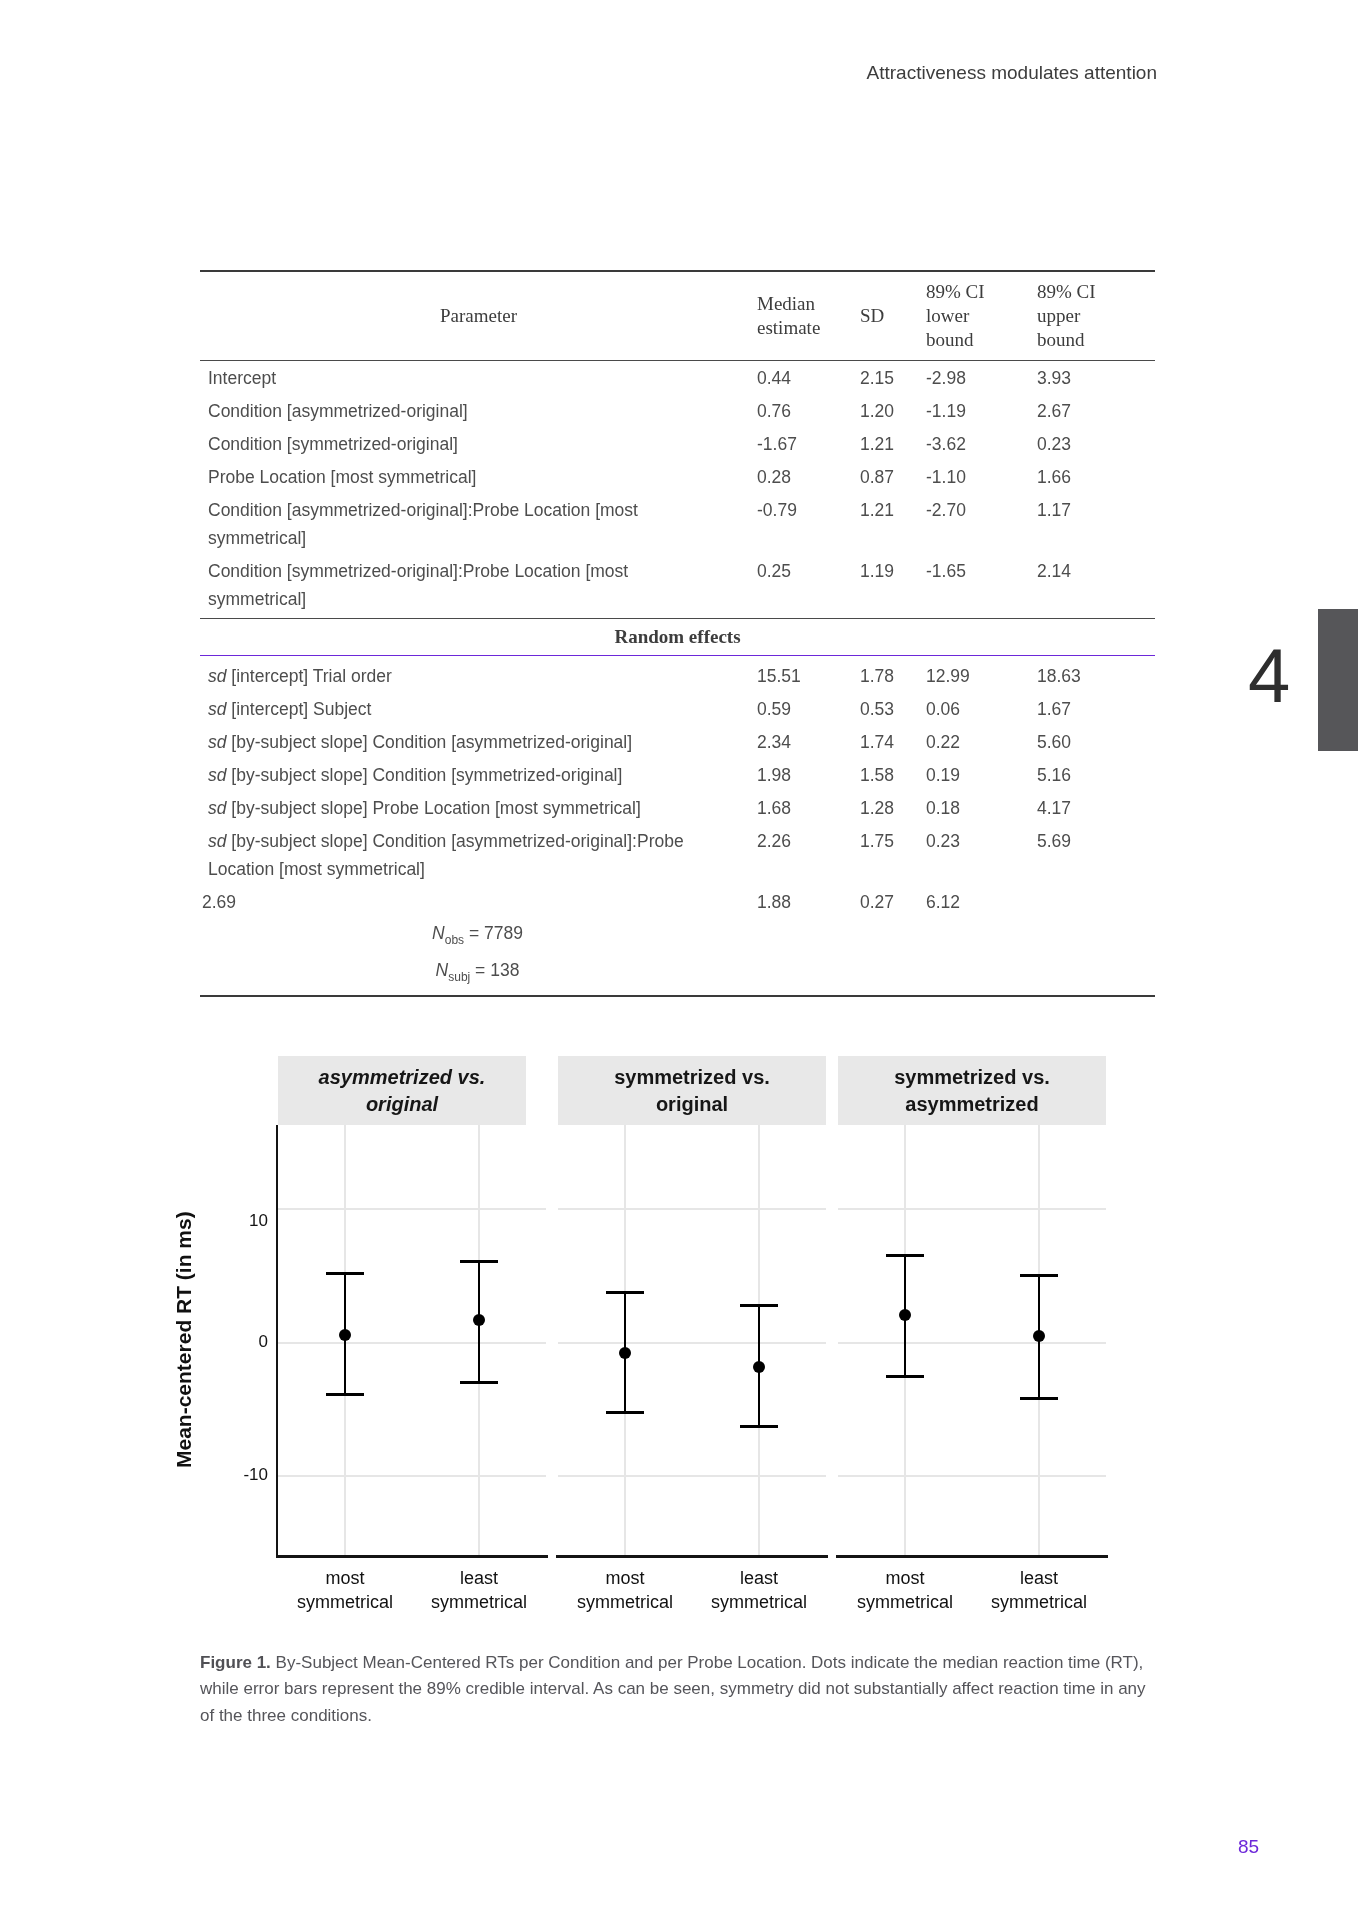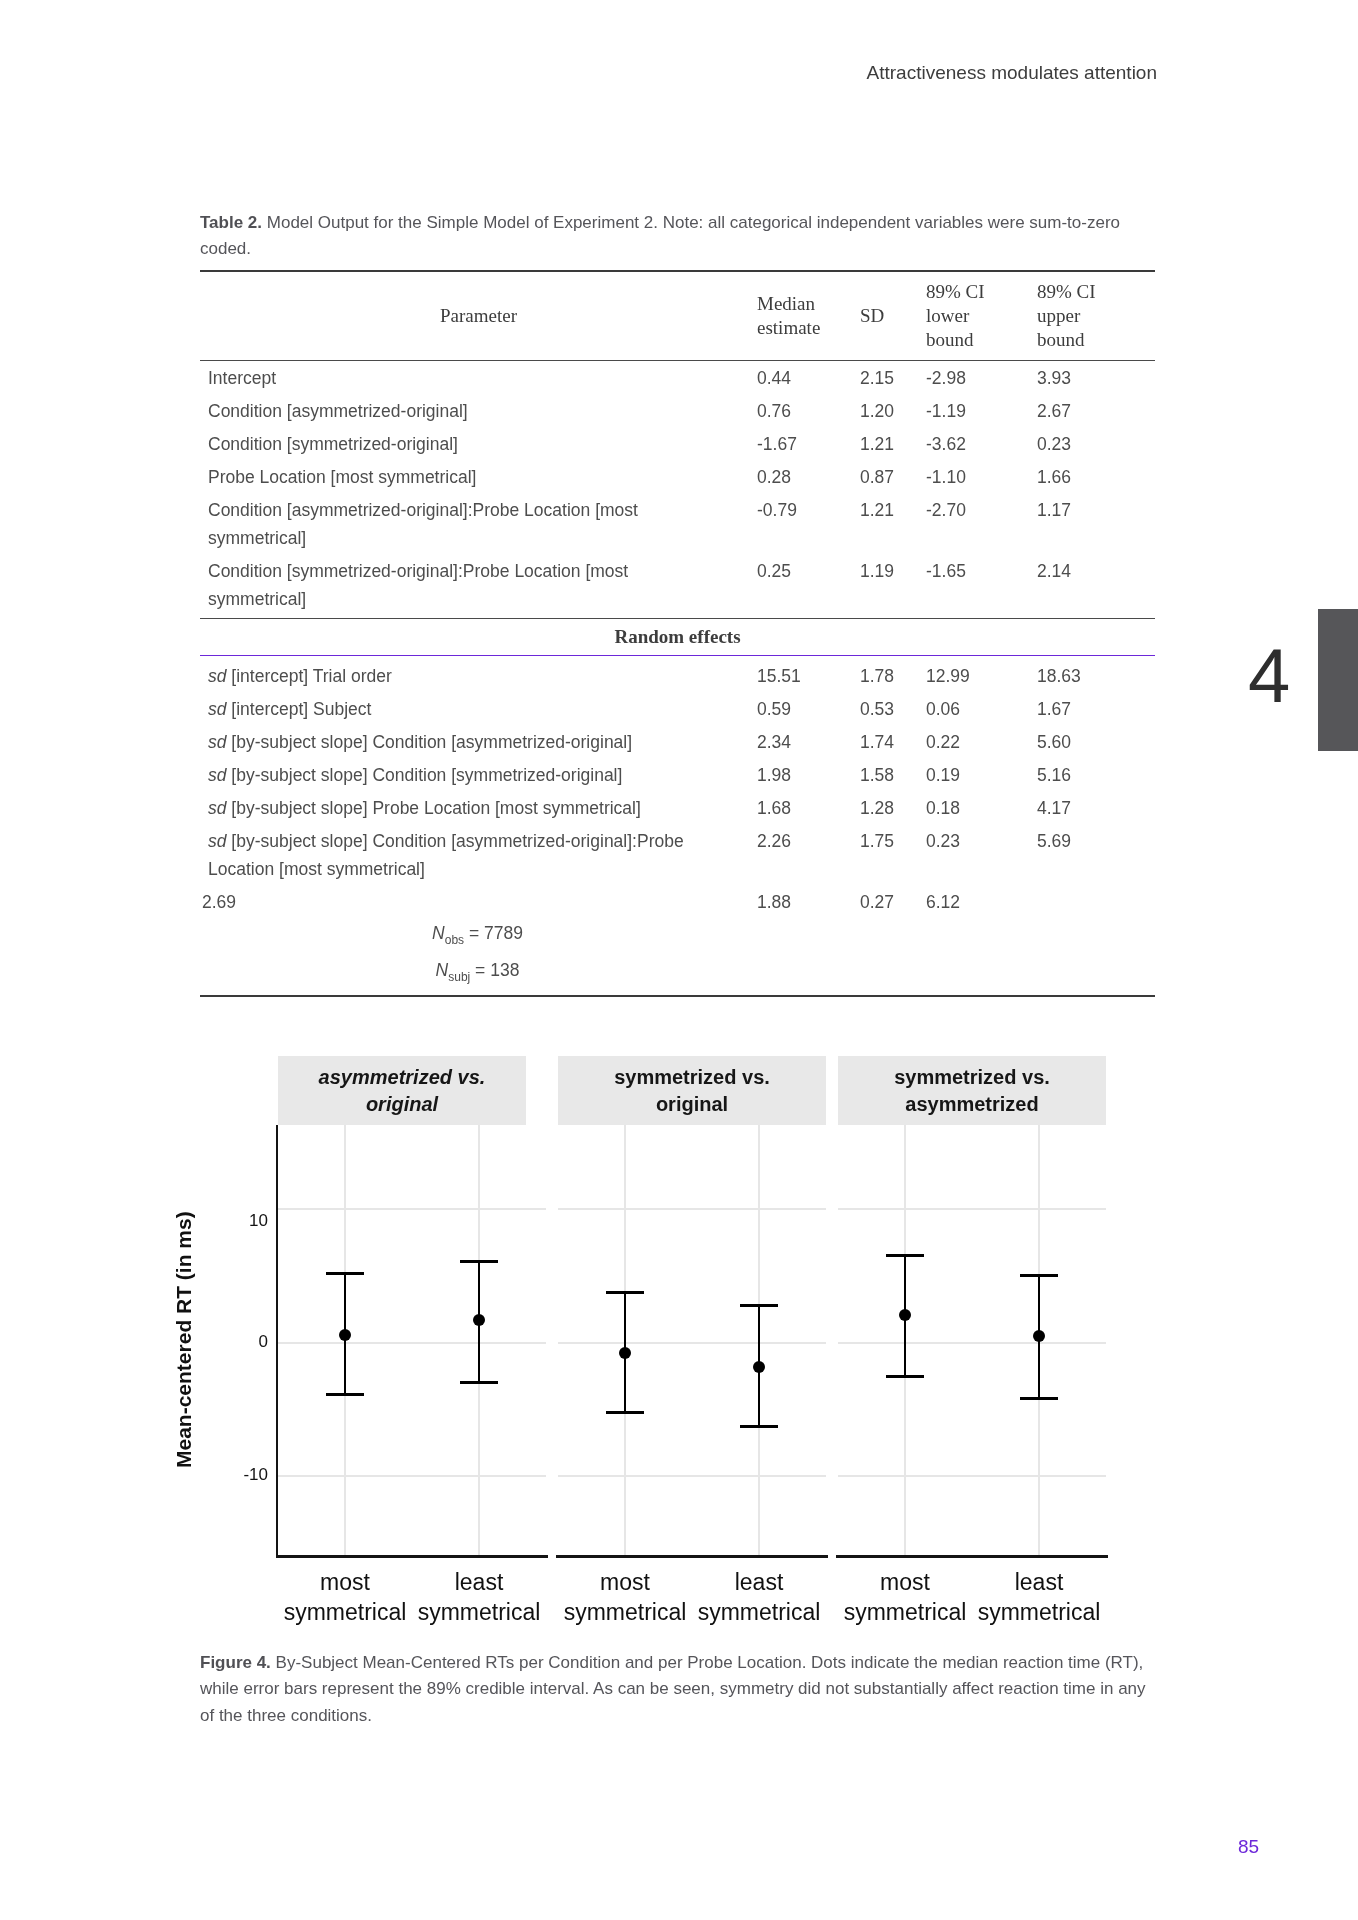--- a/index.html
+++ b/index.html
@@ -71,35 +71,34 @@
     position:absolute; top:6px; height:69px; background:#e8e8e8;
     display:flex; flex-direction:column; align-items:center; justify-content:center;
     font-weight:bold; font-size:20px; line-height:1.32; color:#161616; text-align:center;
   }
   .gl { position:absolute; background:#e6e6e6; }
   .axis { position:absolute; background:#141414; }
   .ebar-line { position:absolute; width:2px; background:#000; }
   .ebar-cap { position:absolute; height:3px; background:#000; }
   .dot { position:absolute; width:12px; height:12px; border-radius:50%; background:#000; }
   .catlabel {
-    position:absolute; width:130px; text-align:center; font-size:23px;
+    position:absolute; width:130px; text-align:center; font-size:18px;
     line-height:1.32; color:#111;
   }
   .page-number { position:absolute; left:1238px; top:1836px; font-size:19px; color:#6d28d9; }
 </style>
 </head>
 <body>
 
 <div class="page">
 
   <div class="running-head">Attractiveness modulates attention</div>
   <div class="chapter-tab"></div>
   <div class="chapter-number">4</div>
 
-  <div class="caption table-caption"><b>Table 2.</b><span> Model Output for the Simple Model of Experiment 2. Note: all categorical independent variables were sum-to-zero coded.</span></div>
 
   <div class="model-table">
     <div class="thead">
       <div class="hc param">Parameter</div>
       <div class="hc me">Median estimate</div>
       <div class="hc">SD</div>
       <div class="hc cil">89% CI lower bound</div>
       <div class="hc ciu">89% CI upper bound</div>
     </div>
     <div id="fixed-rows">
@@ -263,17 +262,17 @@
       <div class="ebar-cap" style="left: 886px; top: 325.391px; width: 38px;"></div>
       <div class="dot" style="left: 899px; top: 258.627px;"></div>
       <div class="catlabel" style="left: 840px; top: 517px;">most symmetrical</div>
       <div class="ebar-line" style="left: 1038px; top: 224.565px; height: 124.193px;"></div>
       <div class="ebar-cap" style="left: 1020px; top: 223.565px; width: 38px;"></div>
       <div class="ebar-cap" style="left: 1020px; top: 346.758px; width: 38px;"></div>
       <div class="dot" style="left: 1033px; top: 279.994px;"></div>
       <div class="catlabel" style="left: 974px; top: 517px;">least symmetrical</div>
     </div>
 
-  <div class="caption figure-caption"><b>Figure 4.</b><span> By-Subject Mean-Centered RTs per Condition and per Probe Location. Dots indicate the median reaction time (RT), while error bars represent the 89% credible interval. As can be seen, symmetry did not substantially affect reaction time in any of the three conditions.</span></div>
+  <div class="caption figure-caption"><b>Figure 1.</b><span> By-Subject Mean-Centered RTs per Condition and per Probe Location. Dots indicate the median reaction time (RT), while error bars represent the 89% credible interval. As can be seen, symmetry did not substantially affect reaction time in any of the three conditions.</span></div>
 
   <div class="page-number">85</div>
 
 </div>
 
 </body></html>

